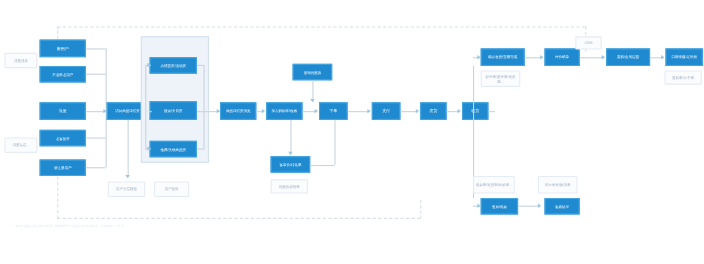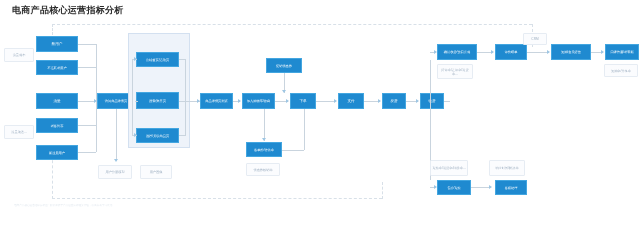--- a/index.html
+++ b/index.html
@@ -42,21 +42,20 @@
               border-top:3px solid #9ec6e3;border-bottom:none;}
 
   .footnote{position:absolute;left:14px;top:203px;width:420px;
             font-size:2.6px;color:#e3e9ef;white-space:nowrap;}
 </style>
 </head>
 <body>
 
 <div id="canvas">
 
-  <div class="title">电商产品核心运营指标分析</div>
 
   <div class="ln lnh dash" style="left:52px;top:24px;width:480px;"></div>
   <div class="ln lnv dash" style="left:52px;top:24px;height:14px;"></div>
   <div class="ln lnv dash" style="left:532px;top:24px;height:22px;"></div>
   <div class="ln lnh dash" style="left:52px;top:198px;width:330px;"></div>
   <div class="ln lnv dash" style="left:52px;top:150px;height:48px;"></div>
   <div class="ln lnv dash" style="left:382px;top:182px;height:16px;"></div>
 
   <div class="node" style="left:36px;top:36px;width:42px;height:16px;">新用户</div>
   <div class="node sm" style="left:36px;top:60px;width:42px;height:15px;">不活跃老用户</div>

